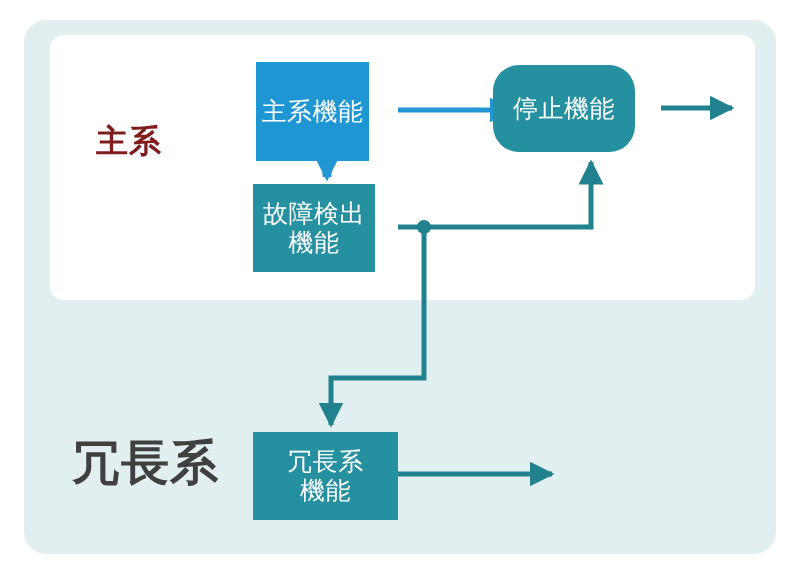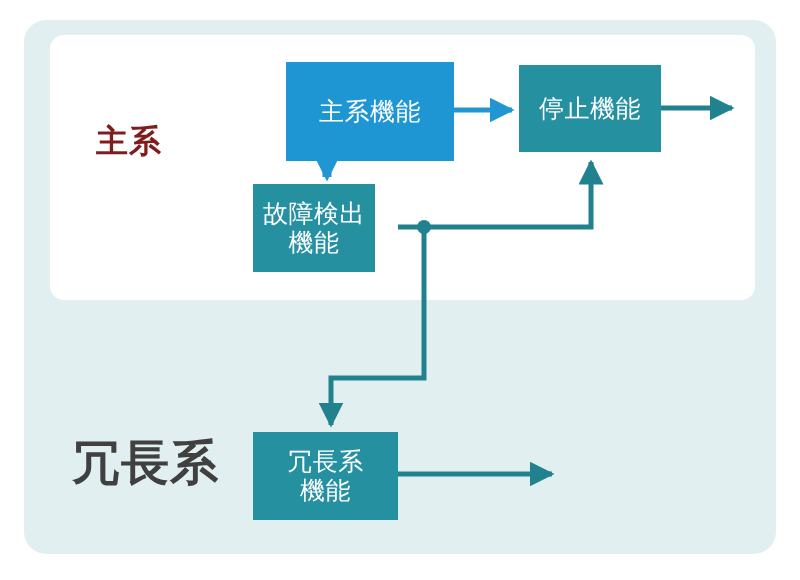--- a/index.html
+++ b/index.html
@@ -17,22 +17,22 @@
   .tier-label{position:absolute;font-weight:bold;white-space:nowrap;
               letter-spacing:1px;line-height:1;}
   .tier-main{left:96px;top:125px;font-size:32px;color:#7f1d1d;}
   .tier-redundant{left:72px;top:438px;font-size:48px;color:#404040;}
 
   .node{position:absolute;display:flex;align-items:center;justify-content:center;
         text-align:center;color:#ffffff;font-size:25px;line-height:1.18;
         letter-spacing:0.5px;box-sizing:border-box;padding:2px;}
   .node span{display:block;}
 
-  #node-primary{left:256px;top:62px;width:168px;height:99px;background:#1e96d4;margin-left:30px;}
-  #node-stop{left:519px;top:65px;width:142px;height:87px;background:#2590a0;}
+  #node-primary{left:256px;top:62px;width:113px;height:99px;background:#1e96d4;}
+  #node-stop{left:493px;top:65px;width:142px;height:87px;background:#2590a0;border-radius:26px;}
   #node-fault{left:253px;top:184px;width:122px;height:88px;background:#2590a0;}
   #node-redundant{left:253px;top:432px;width:145px;height:88px;background:#2590a0;}
 </style>
 </head>
 <body>
 
 <div id="stage">
 
   <div class="outer-panel"></div>
   <div class="inner-panel"></div>

